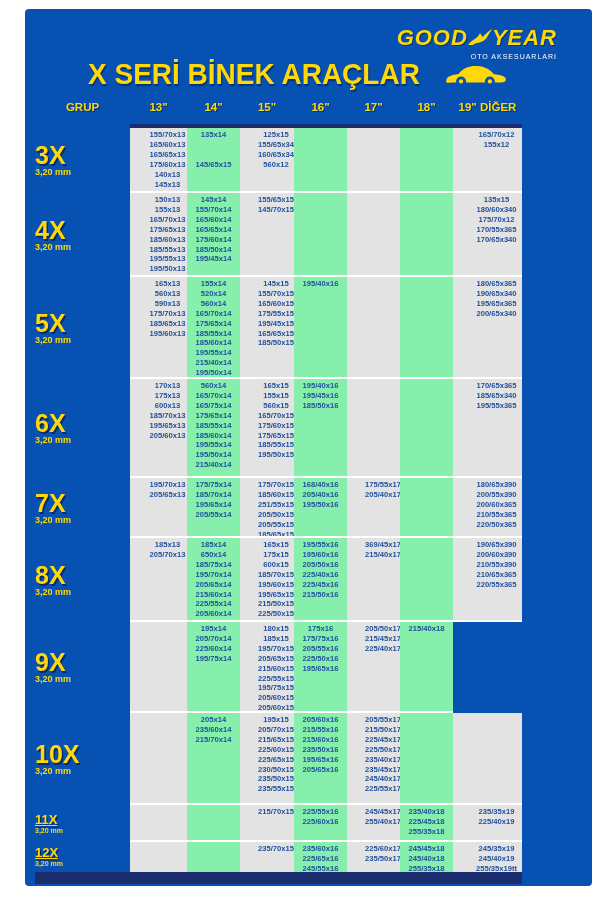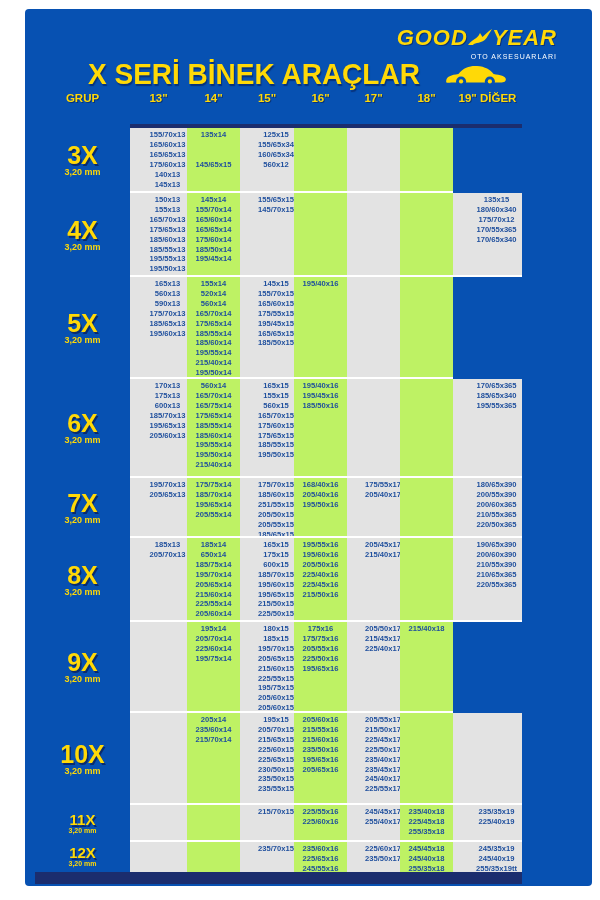--- a/index.html
+++ b/index.html
@@ -31,51 +31,51 @@
   .title-row { position: absolute; left: 63px; top: 48px; display: flex; align-items: center; gap: 24px; }
   .title {
     color: #ffd907; font-size: 28px; font-weight: bold; letter-spacing: 0px;
     text-shadow: 1px 2px 1px rgba(8,20,70,.5);
     white-space: nowrap;
     transform: scaleY(1.08);
   }
   .car-icon { width: 64px; height: 34px; }
   
   .col-headers {
-    position: absolute; left: 10px; top: 80px;
+    position: absolute; left: 10px; top: 89px;
     display: grid;
     grid-template-columns: 95px 57px 53px 54px 53px 53px 53px 69px;
     height: 18px; align-items: center;
   }
   .col-header {
     color: #ffd907; font-weight: bold; font-size: 11.5px; text-align: center;
     text-shadow: 1px 1px 0 rgba(8,20,70,.5); white-space: nowrap;
   }
   
   .table { position: absolute; left: 10px; top: 115px; width: 487px; }
   .navy-strip { height: 4px; background: #1b2d6e; margin-left: 95px; }
   .bottom-bar { height: 12px; background: #1b2d6e; }
   .group-row {
     display: grid;
     grid-template-columns: 95px 57px 53px 54px 53px 53px 53px 69px;
   }
   .group-label {
-    display: flex; flex-direction: column; justify-content: center; align-items: center;
+    display: flex; flex-direction: column; justify-content: center; 
     color: #ffd907; overflow: hidden;
   }
   .group-name {
     font-size: 25px; line-height: 23px; font-weight: bold;
     text-shadow: 1.5px 1.5px 0 rgba(10,25,80,.7);
   }
   .group-gauge { font-size: 9px; line-height: 10px; font-weight: bold; }
-  .group-row.compact .group-name { font-size: 15px; line-height: 14px; }
+  .group-row.compact .group-name { font-size: 13px; line-height: 14px; text-decoration: underline; }
   .group-row.compact .group-gauge { font-size: 7px; line-height: 8px; }
   .size-cell { padding-top: 2px; text-align: center; overflow: hidden; }
   .shade-a { background: #e3e3e3; padding-left: 18px; }
-  .shade-b { background: #bef264; }
+  .shade-b { background: #86efac; }
   .group-row:not(:last-child) .size-cell { border-bottom: 2px solid #ffffff; }
   .size-line {
     font-size: 7.6px; line-height: 9.9px; color: #1f4f9d; font-weight: bold;
     white-space: nowrap;
   }
 </style>
 </head>
 <body>
 
 <div class="card">
@@ -137,20 +137,24 @@
           </div>
           <div class="size-cell shade-a">
             <div class="size-line">125x15</div>
             <div class="size-line">155/65x345</div>
             <div class="size-line">160/65x340</div>
             <div class="size-line">560x12</div>
           </div>
           <div class="size-cell shade-b"></div>
           <div class="size-cell shade-a"></div>
           <div class="size-cell shade-b"></div>
+          <div class="size-cell shade-a">
+            <div class="size-line">165/70x12</div>
+            <div class="size-line">155x12</div>
+          </div>
         </div>
         <div class="group-row" style="height: 84px;">
           <div class="group-label">
             <div class="group-name">4X</div>
             <div class="group-gauge">3,20 mm</div>
           </div>
           <div class="size-cell shade-a">
             <div class="size-line">150x13</div>
             <div class="size-line">155x13</div>
             <div class="size-line">165/70x13</div>
@@ -216,20 +220,26 @@
             <div class="size-line">175/55x15</div>
             <div class="size-line">195/45x15</div>
             <div class="size-line">165/65x15</div>
             <div class="size-line">185/50x15</div>
           </div>
           <div class="size-cell shade-b">
             <div class="size-line">195/40x16</div>
           </div>
           <div class="size-cell shade-a"></div>
           <div class="size-cell shade-b"></div>
+          <div class="size-cell shade-a">
+            <div class="size-line">180/65x365</div>
+            <div class="size-line">190/65x340</div>
+            <div class="size-line">195/65x365</div>
+            <div class="size-line">200/65x340</div>
+          </div>
         </div>
         <div class="group-row" style="height: 99px;">
           <div class="group-label">
             <div class="group-name">6X</div>
             <div class="group-gauge">3,20 mm</div>
           </div>
           <div class="size-cell shade-a">
             <div class="size-line">170x13</div>
             <div class="size-line">175x13</div>
             <div class="size-line">600x13</div>
@@ -343,21 +353,21 @@
           </div>
           <div class="size-cell shade-b">
             <div class="size-line">195/55x16</div>
             <div class="size-line">195/60x16</div>
             <div class="size-line">205/50x16</div>
             <div class="size-line">225/40x16</div>
             <div class="size-line">225/45x16</div>
             <div class="size-line">215/50x16</div>
           </div>
           <div class="size-cell shade-a">
-            <div class="size-line">205/45x17</div>
+            <div class="size-line">369/45x17</div>
             <div class="size-line">215/40x17</div>
           </div>
           <div class="size-cell shade-b"></div>
           <div class="size-cell shade-a">
             <div class="size-line">190/65x390</div>
             <div class="size-line">200/60x390</div>
             <div class="size-line">210/55x390</div>
             <div class="size-line">210/65x365</div>
             <div class="size-line">220/55x365</div>
           </div>

